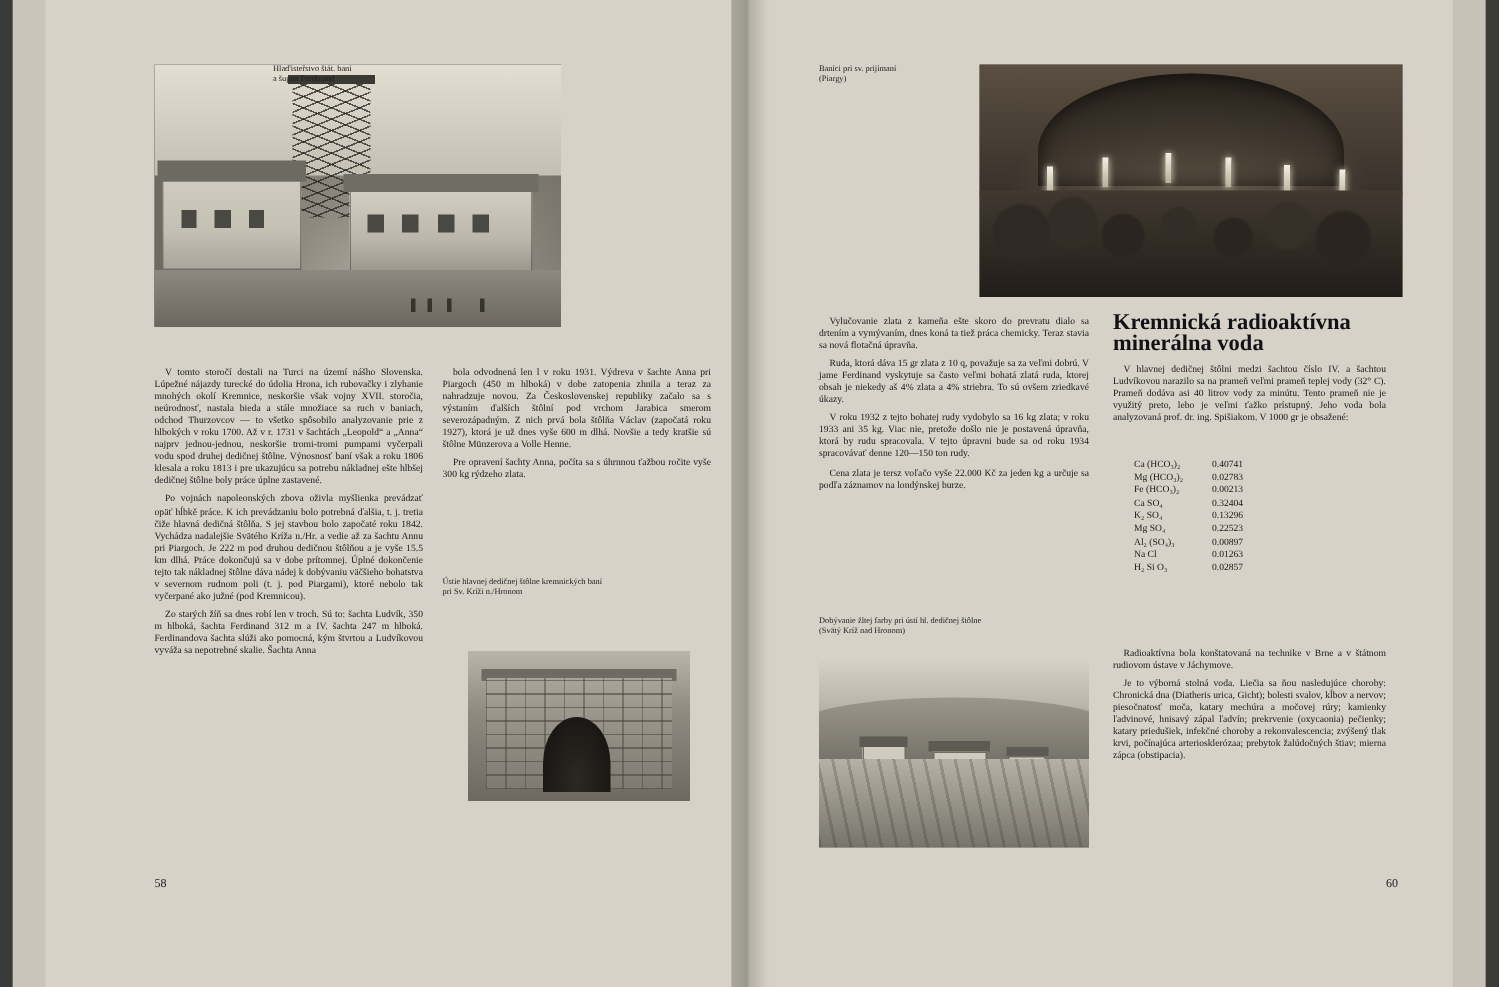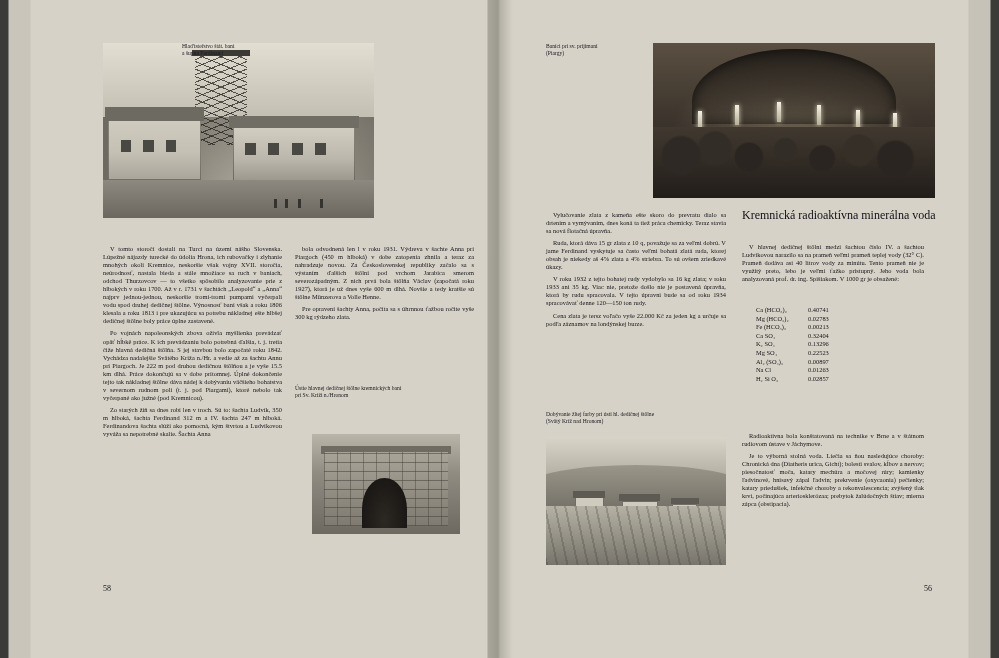--- a/index.html
+++ b/index.html
@@ -56,23 +56,23 @@
     background: #6a6862;
     overflow: hidden;
   }
   .folio {
     position: absolute;
     font-size: 8px;
     color: #1a191d;
   }
   .heading {
     position: absolute;
-    font-size: 12px;
+    font-size: 15px;
     line-height: 14px;
-    font-weight: normal;
+    font-weight: bold;
     color: #121116;
     font-family: "Liberation Serif", serif;
   }
   .table {
     position: absolute;
     font-size: 6.4px;
     line-height: 8.6px;
     color: #17161a;
   }
   .table .row { display: flex; }
@@ -336,16 +336,16 @@
         <span class="lbl">H₂  Si  O₃</span>
         <span class="val">0.02857</span>
       </div>
     </div>
 
     <div class="col" style="left:230px; top:432px; width:182px;">
       <p class="p first">Radioaktívna bola konštatovaná na technike v Brne a v štátnom rudiovom ústave v Jáchymove.</p>
       <p class="p" style="margin-top:4px;">Je to výborná stolná voda. Liečia sa ňou nasledujúce choroby: Chronická dna (Diatheris urica, Gicht); bolesti svalov, kĺbov a nervov; piesočnatosť moča, katary mechúra a močovej rúry; kamienky ľadvinové, hnisavý zápal ľadvín; prekrvenie (oxycaonia) pečienky; katary priedušiek, infekčné choroby a rekonvalescencia; zvýšený tlak krvi, počínajúca arteriosklerózaa; prebytok žalúdočných štiav; mierna zápca (obstipacia).</p>
     </div>
 
-    <div class="folio" style="left:412px; top:584px;">56</div>
+    <div class="folio" style="left:412px; top:584px;">60</div>
   </div>
 
 </div>
 
 </body></html>

